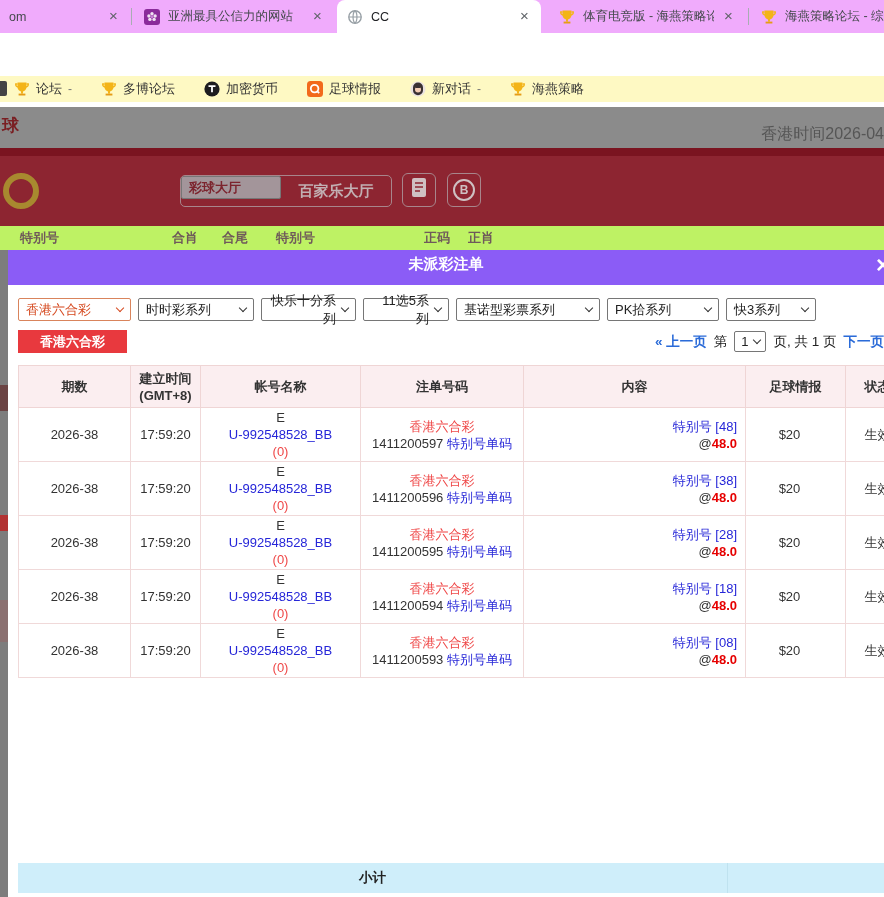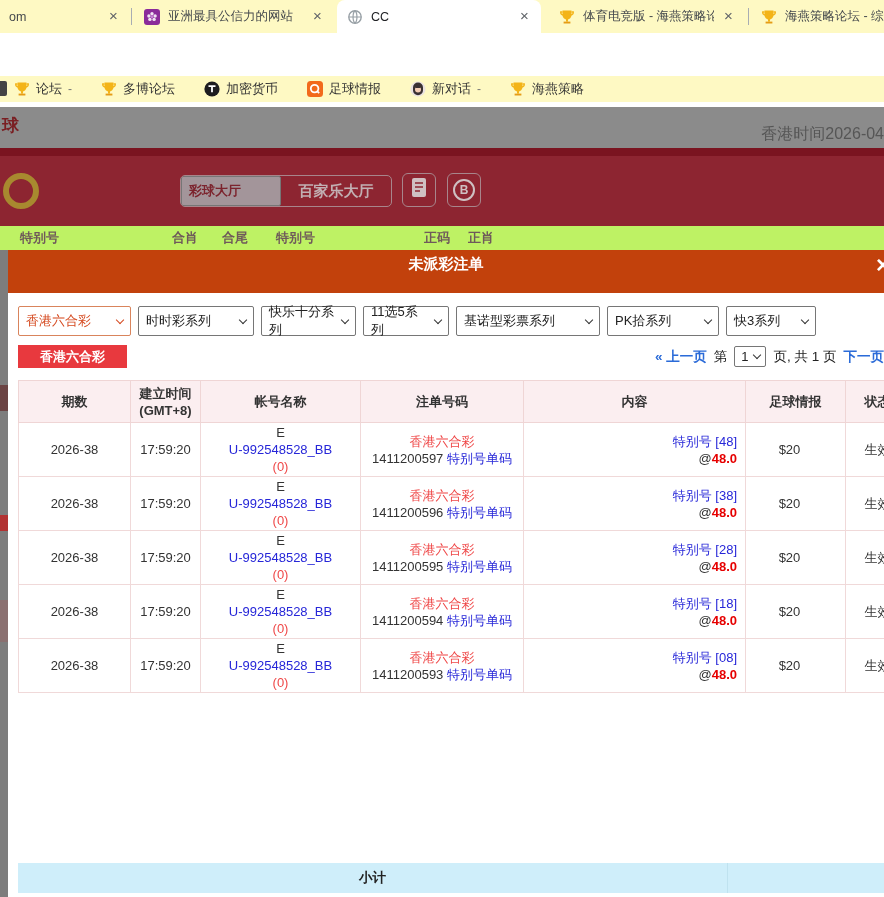--- a/index.html
+++ b/index.html
@@ -1,20 +1,20 @@
 <!DOCTYPE html>
 <html><head>
 <meta charset="utf-8">
 <style>
   * { margin:0; padding:0; box-sizing:border-box; }
   body { font-family:"Liberation Sans","DejaVu Sans",sans-serif; }
   .screen { position:relative; width:884px; height:897px; background:#fff; overflow:hidden; }
 
   
-  .tabbar { position:absolute; left:0; top:0; width:884px; height:33px; background:#fef9c3; }
+  .tabbar { position:absolute; left:0; top:0; width:884px; height:33px; background:#f0abfc; }
   .tab { position:absolute; top:0; height:33px; display:flex; align-items:center; cursor:pointer; }
   .tab-title { flex:1; font-size:12.5px; color:#45494d; white-space:nowrap; overflow:hidden; }
   .tab.active { background:#fff; border-radius:8px 8px 0 0; }
   .tab.active .tab-title { color:#202124; }
   .tab-close { width:17px; height:17px; line-height:16px; text-align:center; border-radius:50%;
                color:#5f6368; font-size:15px; margin:0 8px 0 6px; }
   .favicon { width:16px; height:16px; margin:0 8px 0 10px; flex:0 0 16px; }
   .tabsep { position:absolute; top:8px; width:1px; height:17px; background:#a8adb3; }
   .t1 { left:0; width:130px; } .t1 .tab-title { margin-left:9px; }
   .sep1 { left:131px; } .sep2 { left:748px; }
@@ -61,29 +61,29 @@
   .dim-subhead span:nth-of-type(5){ left:424px; }
   .dim-subhead span:nth-of-type(6){ left:468px; }
   .left-strip { position:absolute; left:0; top:250px; width:8px; height:647px; background:#7d7d7d; }
   .left-strip i { position:absolute; left:0; width:8px; display:block; }
   .ls1 { top:135px; height:26px; background:#6b4444; }
   .ls2 { top:265px; height:16px; background:#b23232; }
   .ls3 { top:350px; height:42px; background:#8a7070; }
 
   
   .modal { position:absolute; left:8px; top:250px; width:876px; height:647px; background:#fff; overflow:hidden; }
-  .modal-titlebar { position:relative; height:43px; background:#c2410c; }
+  .modal-titlebar { position:relative; height:35px; background:#8b5cf6; }
   .modal-title { position:absolute; left:0; right:0; top:5px; text-align:center;
                  color:#fff; font-size:15px; font-weight:bold; }
   .modal-close { position:absolute; right:-6px; top:1px; color:#fff; font-size:24px; font-weight:bold;
                  cursor:pointer; line-height:28px; }
   .filters { display:flex; gap:7px; margin:13px 0 0 10px; }
-  .sel { height:30px; border:1px solid #767676; border-radius:2px; background:#fff;
+  .sel { height:23px; border:1px solid #767676; border-radius:2px; background:#fff;
          display:flex; align-items:center; justify-content:space-between;
-         padding:0 6px 0 7px; font-size:13px; color:#222; cursor:pointer; }
+         padding:0 6px 0 7px; font-size:13px; color:#222; cursor:pointer;text-align:right; }
   .chev { width:6px; height:6px; border-right:1.7px solid #333; border-bottom:1.7px solid #333;
           transform:rotate(45deg); margin:-3px 1px 0 6px; flex:0 0 6px; }
   .sel.first { border-color:#d9845c; color:#d5491f; }
   .sel.first .chev { border-color:#d5491f; }
   .w1{width:113px;} .w2{width:116px;} .w3{width:95px;} .w4{width:86px;}
   .w5{width:144px;} .w6{width:112px;} .w7{width:90px;}
   .actionrow { margin:9px 0 0 10px; width:866px; display:flex; justify-content:space-between; align-items:center; }
   .lottery-btn { width:109px; height:23px; background:#e8393e; color:#fff; font-size:13px;
                  font-weight:bold; text-align:center; line-height:23px; cursor:pointer; }
   .pagination { display:flex; align-items:center; gap:7px; font-size:13.5px; color:#222; }

